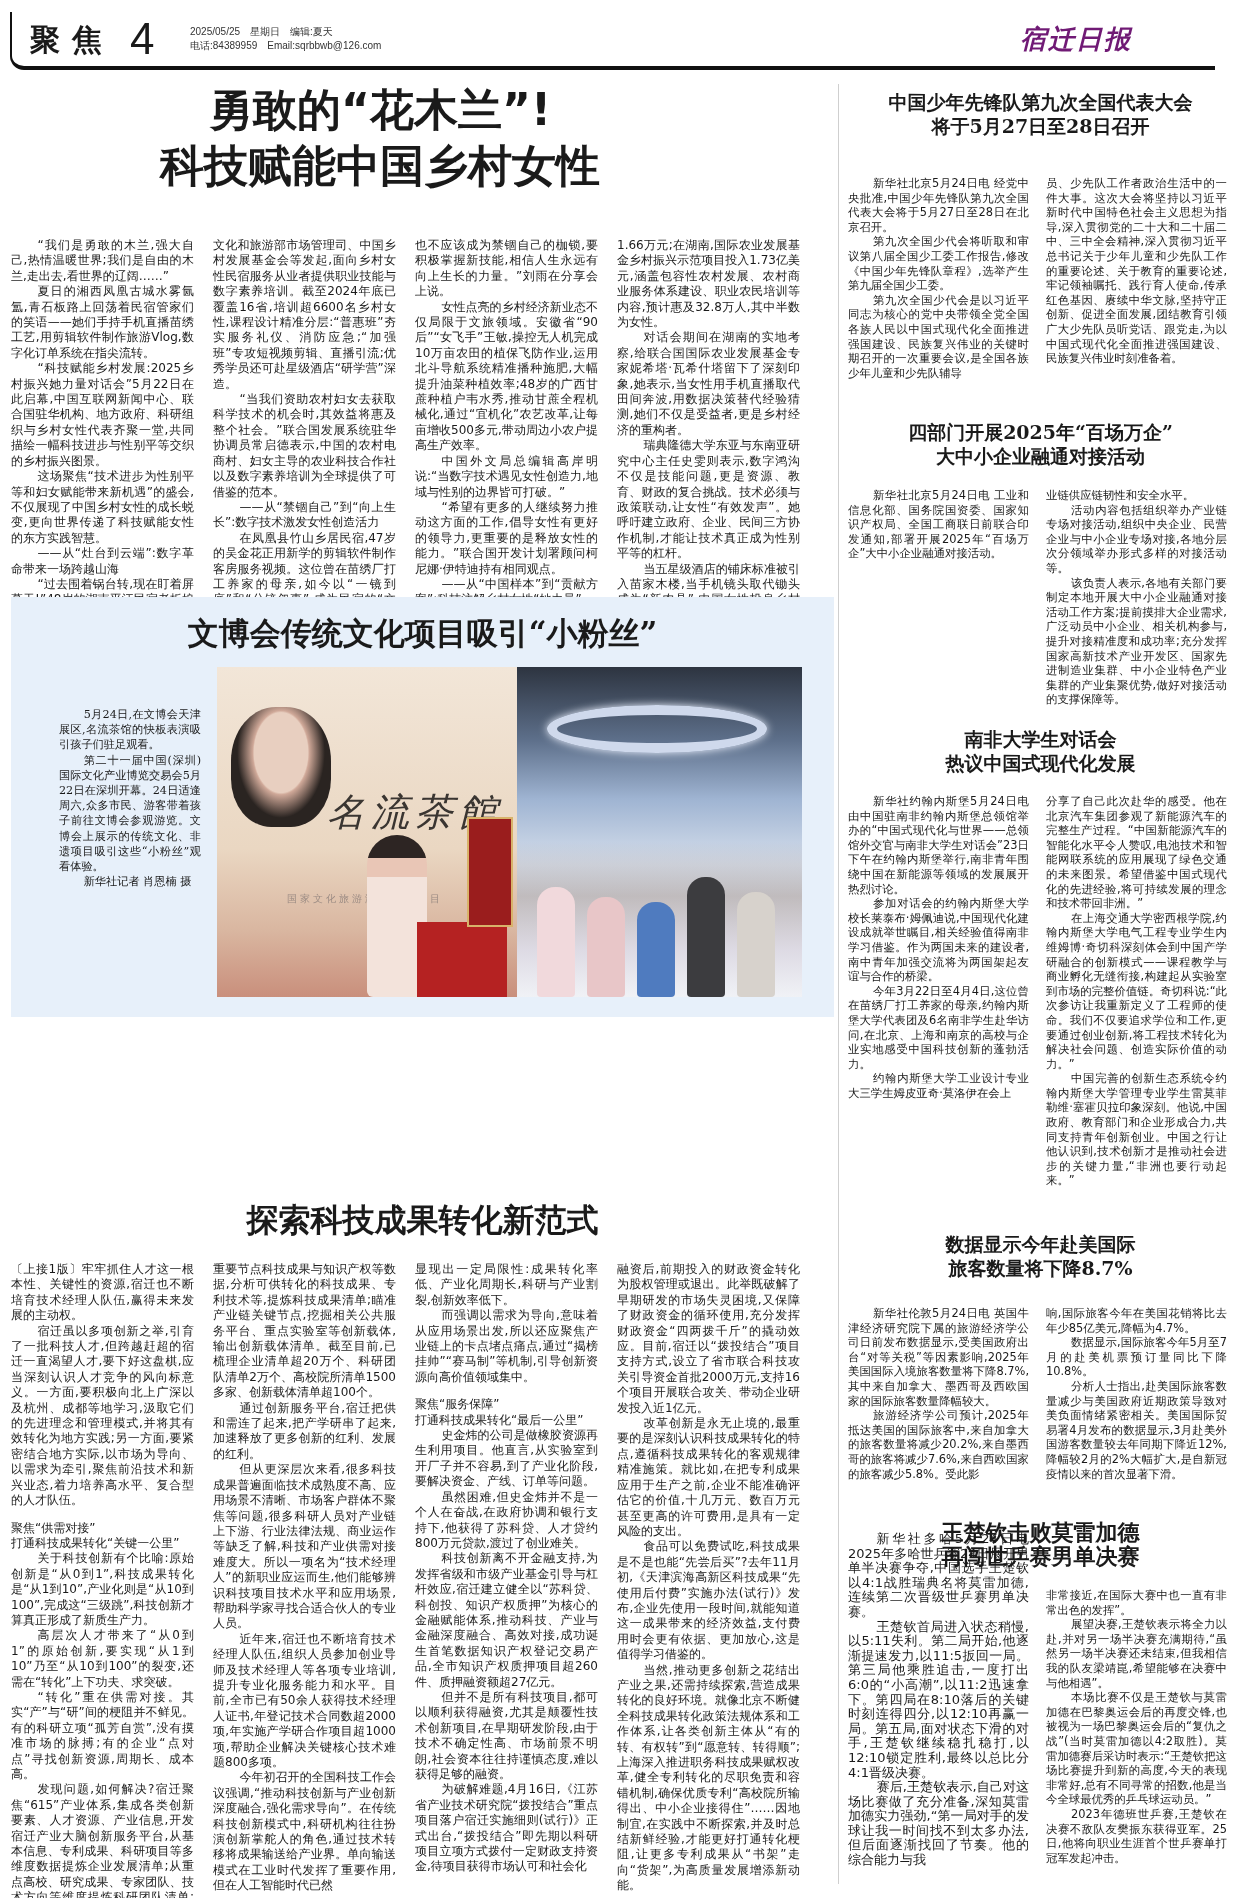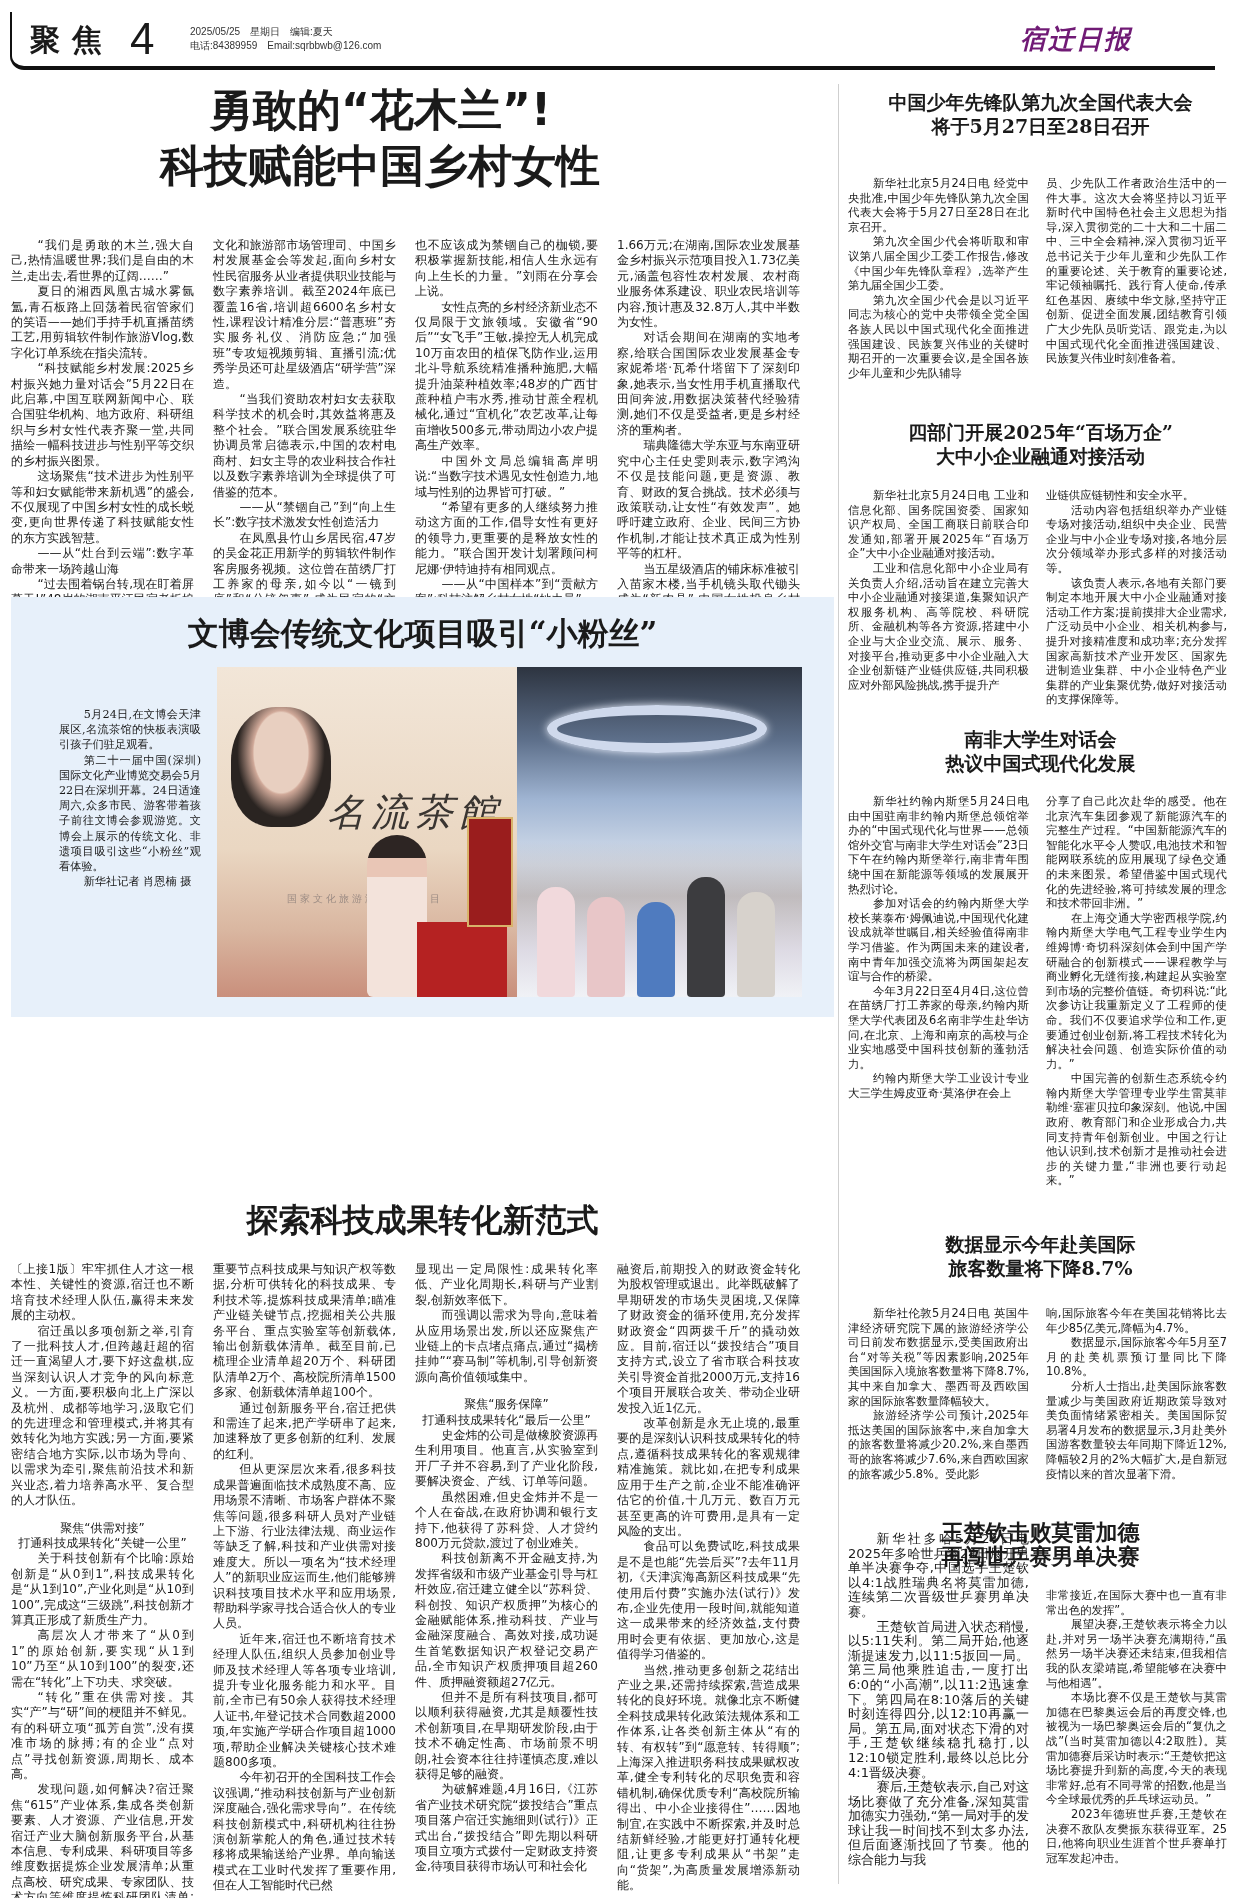--- a/index.html
+++ b/index.html
@@ -15,21 +15,21 @@
   .meta span { margin-right: 10px; }
   .paper-logo { position: absolute; left: 1020px; top: 22px; font-size: 26px; color: #701a75; font-weight: bold; font-family: "DejaVu Serif", serif; letter-spacing: 2px; font-style: italic; }
 
   
   .h-main { position: absolute; left: 100px; top: 82px; width: 560px; text-align: center; font-family: "DejaVu Sans", sans-serif; font-weight: bold; font-size: 44px; line-height: 56px; }
   .h-sub { font-family: "DejaVu Serif", serif; font-weight: bold; text-align: center; }
 
   
   .col { position: absolute; font-size: 12px; line-height: 15.4px; text-align: justify; font-family: "DejaVu Sans", sans-serif; color: #1a1a1a; }
   .col p { text-indent: 2.2em; }
-  .col p.center { text-align: center; text-indent: 0; }
+  .col p.center { text-align: left; text-indent: 0; }
   .col p.noindent { text-indent: 0; }
   .col p.right { text-align: right; }
 
   
   .fair-panel { position: absolute; left: 11px; top: 597px; width: 1126px; height: 420px; background: #e7f0fa; }
   .fair-title { position: absolute; left: 0; top: 18px; width: 100%; text-align: center; font-family: "DejaVu Serif", serif; font-weight: bold; font-size: 31px; line-height: 36px; }
   .fair-caption { position: absolute; left: 48px; top: 110px; width: 142px; font-family: "DejaVu Serif", serif; font-size: 11.2px; line-height: 15.2px; text-align: justify; }
   .fair-caption p { text-indent: 2.2em; }
   .fair-photo { position: absolute; left: 206px; top: 70px; width: 910px; height: 330px; overflow: hidden; }
   .photo-left { position: absolute; left: 0; top: 0; width: 480px; height: 330px; background: linear-gradient(180deg, #f2e6d8 0%, #ead7c2 55%, #d9b6a0 80%, #c98f7c 100%); }
@@ -111,21 +111,20 @@
 <div class="col" style="left:1046px; top:176px; width:181px; font-size:11.4px; line-height:14.6px;">
   <p class="noindent">员、少先队工作者政治生活中的一件大事。这次大会将坚持以习近平新时代中国特色社会主义思想为指导,深入贯彻党的二十大和二十届二中、三中全会精神,深入贯彻习近平总书记关于少年儿童和少先队工作的重要论述、关于教育的重要论述,牢记领袖嘱托、践行育人使命,传承红色基因、赓续中华文脉,坚持守正创新、促进全面发展,团结教育引领广大少先队员听党话、跟党走,为以中国式现代化全面推进强国建设、民族复兴伟业时刻准备着。</p>
 </div>
 
 <div class="h-sub" style="position:absolute; left:848px; top:420px; width:385px; font-size:19px; line-height:24px;">
   <div>四部门开展2025年“百场万企”</div>
   <div>大中小企业融通对接活动</div>
 </div>
 <div class="col" style="left:848px; top:488px; width:181px; font-size:11.4px; line-height:14.6px;">
   <p>新华社北京5月24日电 工业和信息化部、国务院国资委、国家知识产权局、全国工商联日前联合印发通知,部署开展2025年“百场万企”大中小企业融通对接活动。</p>
-  <p>工业和信息化部中小企业局有关负责人介绍,活动旨在建立完善大中小企业融通对接渠道,集聚知识产权服务机构、高等院校、科研院所、金融机构等各方资源,搭建中小企业与大企业交流、展示、服务、对接平台,推动更多中小企业融入大企业创新链产业链供应链,共同积极应对外部风险挑战,携手提升产</p>
 </div>
 <div class="col" style="left:1046px; top:488px; width:181px; font-size:11.4px; line-height:14.6px;">
   <p class="noindent">业链供应链韧性和安全水平。</p>
   <p>活动内容包括组织举办产业链专场对接活动,组织中央企业、民营企业与中小企业专场对接,各地分层次分领域举办形式多样的对接活动等。</p>
   <p>该负责人表示,各地有关部门要制定本地开展大中小企业融通对接活动工作方案;提前摸排大企业需求,广泛动员中小企业、相关机构参与,提升对接精准度和成功率;充分发挥国家高新技术产业开发区、国家先进制造业集群、中小企业特色产业集群的产业集聚优势,做好对接活动的支撑保障等。</p>
 </div>
 
 <div class="h-sub" style="position:absolute; left:848px; top:727px; width:385px; font-size:19px; line-height:24px;">
   <div>南非大学生对话会</div>
   <div>热议中国式现代化发展</div>

